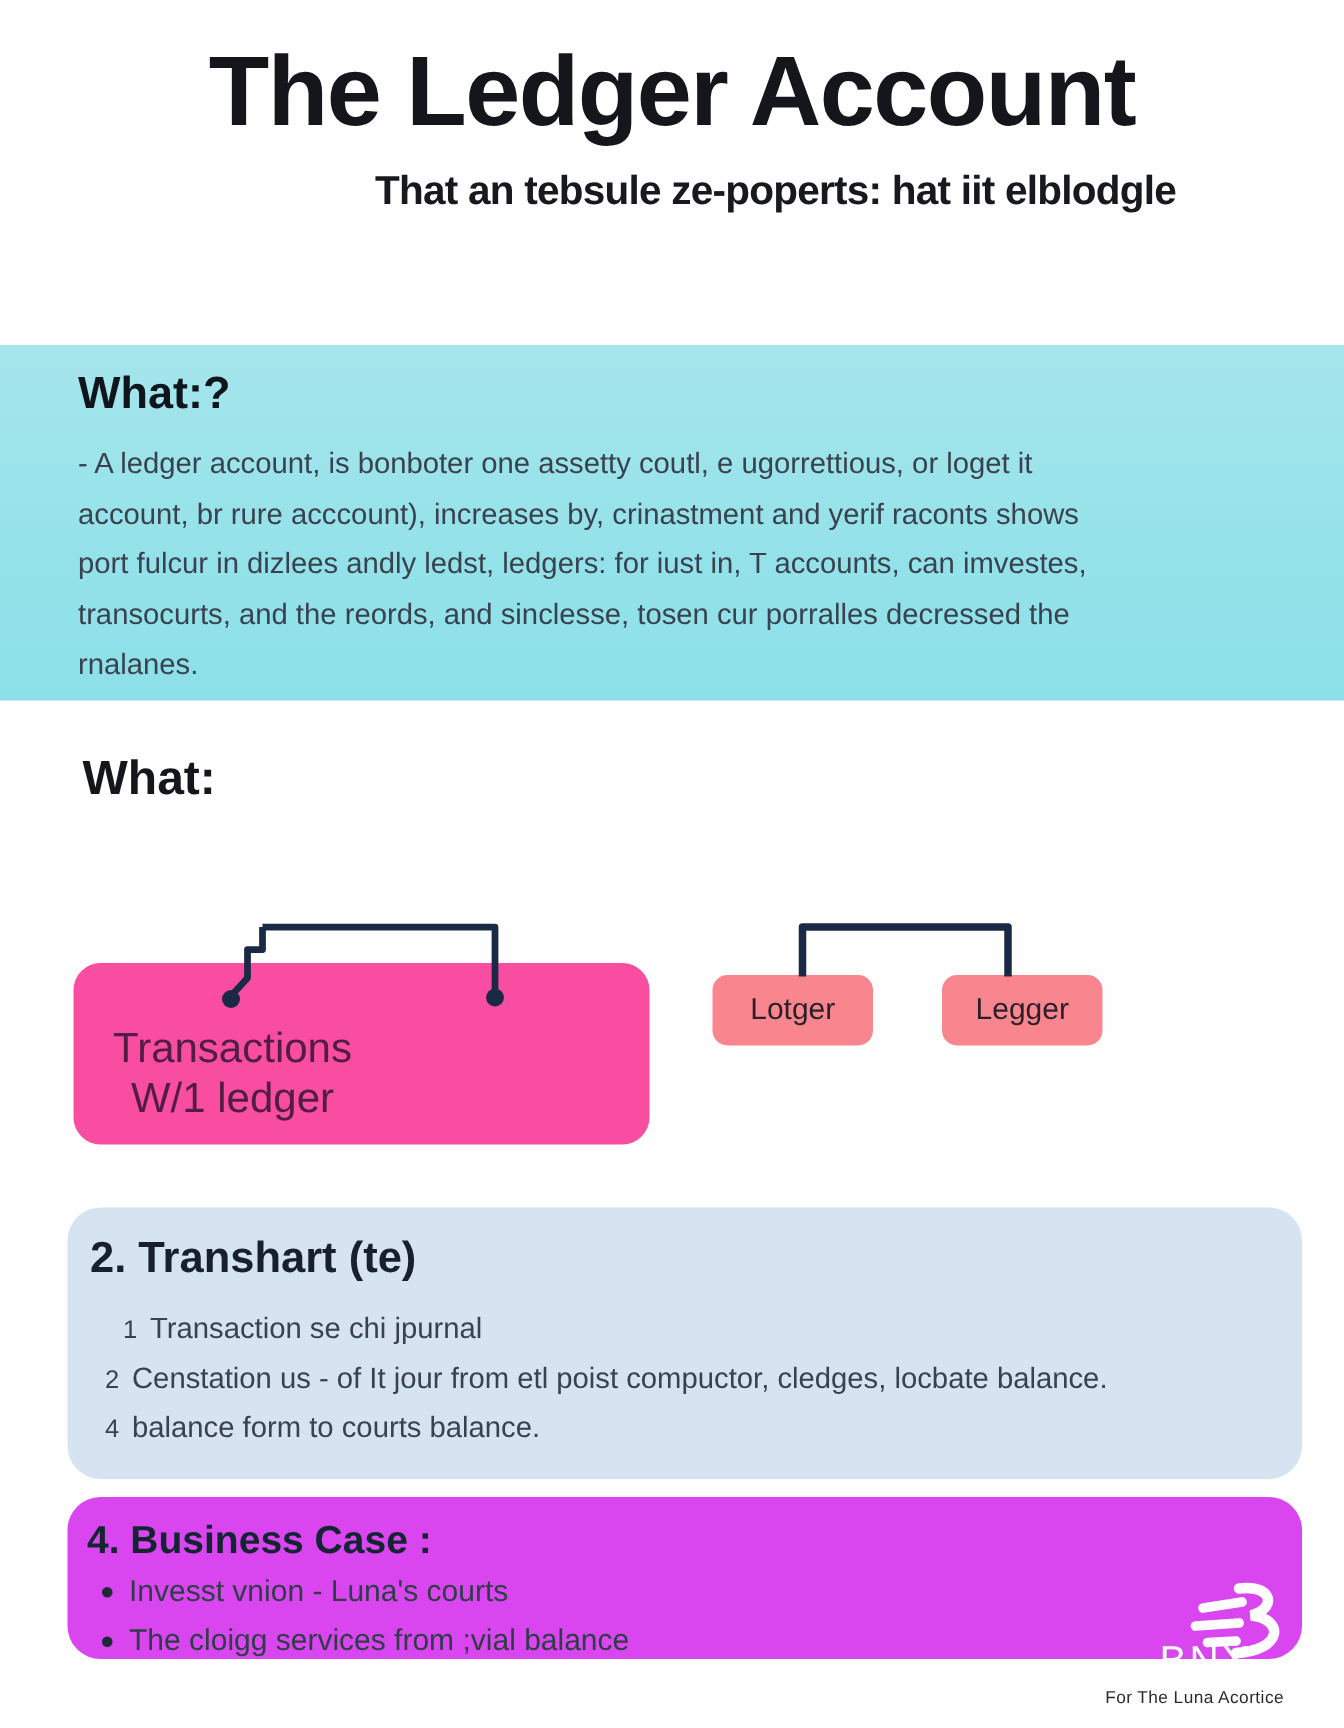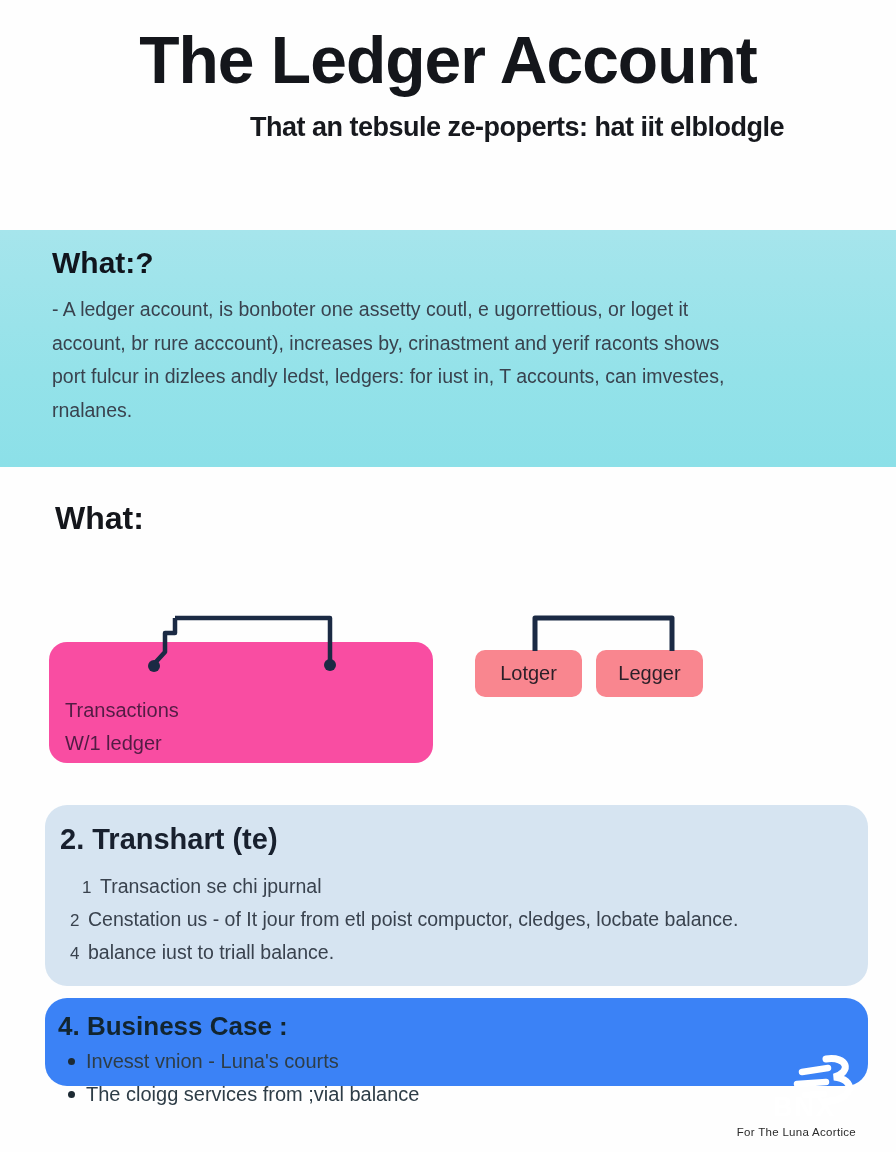--- a/index.html
+++ b/index.html
@@ -41,34 +41,34 @@
     top:500px;left:55px;
     font-size:32px;font-weight:700;color:#14161b;
   }
 
   
   .main-pink-box{
     top:642px;left:49px;width:384px;height:121px;
     background:#f94da2;border-radius:18px;
   }
   .pink-col{
-    position:absolute;top:40px;text-align:left;
-    font-size:20px;line-height:33px;color:#521c44;font-weight:500;margin-top:12px;
+    position:absolute;top:40px;text-align:center;
+    font-size:28px;line-height:33px;color:#521c44;font-weight:500;
   }
   .pink-col.left{left:16px;width:180px;}
   .pink-col.right{left:196px;width:176px;}
 
   .small-box{
     top:650px;width:107px;height:47px;
     background:#f9868f;border-radius:10px;
     display:flex;align-items:center;justify-content:center;
     font-size:20px;color:#2b1f28;font-weight:500;
   }
   .small-box.lotger{left:475px;}
-  .small-box.legger{left:596px;}
+  .small-box.legger{left:628px;}
 
   .connector-svg{
     top:600px;left:0;width:896px;height:180px;
     pointer-events:none;z-index:5;
   }
 
   
   .transhart-panel{
     top:805px;left:45px;width:823px;height:181px;
     background:#d6e4f1;border-radius:22px;
@@ -81,63 +81,64 @@
     position:absolute;left:25px;white-space:nowrap;
     font-size:19.5px;color:#39424e;
   }
   .t-item .num{font-size:17px;display:inline-block;width:18px;color:#39424e;}
   .t-item.i0{top:70px;margin-left:12px;}
   .t-item.i1{top:103px;}
   .t-item.i2{top:136px;}
 
   
   .business-panel{
-    top:998px;left:45px;width:823px;height:88px;
-    background:#3b82f6;border-radius:22px;
+    top:998px;left:45px;width:823px;height:108px;
+    background:#d946ef;border-radius:22px;
   }
   .business-panel h2{
     margin:0;position:absolute;top:13px;left:13px;
     font-size:26px;font-weight:700;color:#122530;
   }
   .b-bullet{
     position:absolute;left:23px;white-space:nowrap;
     font-size:20px;color:#2e3d47;display:flex;align-items:center;
   }
   .b-bullet .dot{
     width:7px;height:7px;border-radius:50%;background:#1d2a33;
     margin-right:11px;flex:none;
   }
   .b-bullet.b0{top:52px;}
   .b-bullet.b1{top:85px;}
 
   
   .logo-icon{position:absolute;left:747px;top:56px;width:64px;height:52px;}
   .brand-name{
     position:absolute;left:728px;top:94px;
-    font-size:27px;font-weight:700;color:#ffffff;letter-spacing:2px;
+    font-size:27px;font-weight:400;color:#ffffff;letter-spacing:2px;
   }
   .footer-caption{
     top:1126px;left:556px;width:300px;text-align:right;
     font-size:11.5px;color:#2b2b2b;letter-spacing:0.3px;
   }
 </style>
 </head>
 <body>
 
 <div>
 
   <div class="abs main-title">The Ledger Account</div>
   <div class="abs subtitle">That an tebsule ze-poperts: hat iit elblodgle</div>
 
   <div class="abs what-band">
     <h2>What:?</h2>
     <div class="definition">
       <div>- A ledger account, is  bonboter one assetty coutl, e ugorrettious, or loget it</div>
       <div>account, br rure acccount), increases by, crinastment and yerif raconts shows</div>
       <div>port fulcur in dizlees andly ledst, ledgers: for iust in, T accounts, can imvestes,</div>
+      <div>transocurts, and the reords, and sinclesse, tosen cur porralles decressed the</div>
       <div>rnalanes.</div>
     </div>
   </div>
 
   <div class="abs what2-heading">What:</div>
 
   <div class="abs main-pink-box">
     <div class="pink-col left">
       <div>Transactions</div>
       <div>W/1 ledger</div>
@@ -163,21 +164,21 @@
 
   <div class="abs transhart-panel">
     <h2>2. Transhart (te)</h2>
     <div class="t-item i0">
       <span class="num">1</span><span>Transaction se chi jpurnal</span>
     </div>
     <div class="t-item i1">
       <span class="num">2</span><span>Censtation us - of It jour from etl poist compuctor, cledges, locbate balance.</span>
     </div>
     <div class="t-item i2">
-      <span class="num">4</span><span>balance iust to triall balance.</span>
+      <span class="num">4</span><span>balance form to courts balance.</span>
     </div>
   </div>
 
   <div class="abs business-panel">
     <h2>4. Business Case :</h2>
     <div class="b-bullet b0">
       <span class="dot"></span>
       <span>Invesst vnion - Luna's courts</span>
     </div>
     <div class="b-bullet b1">

